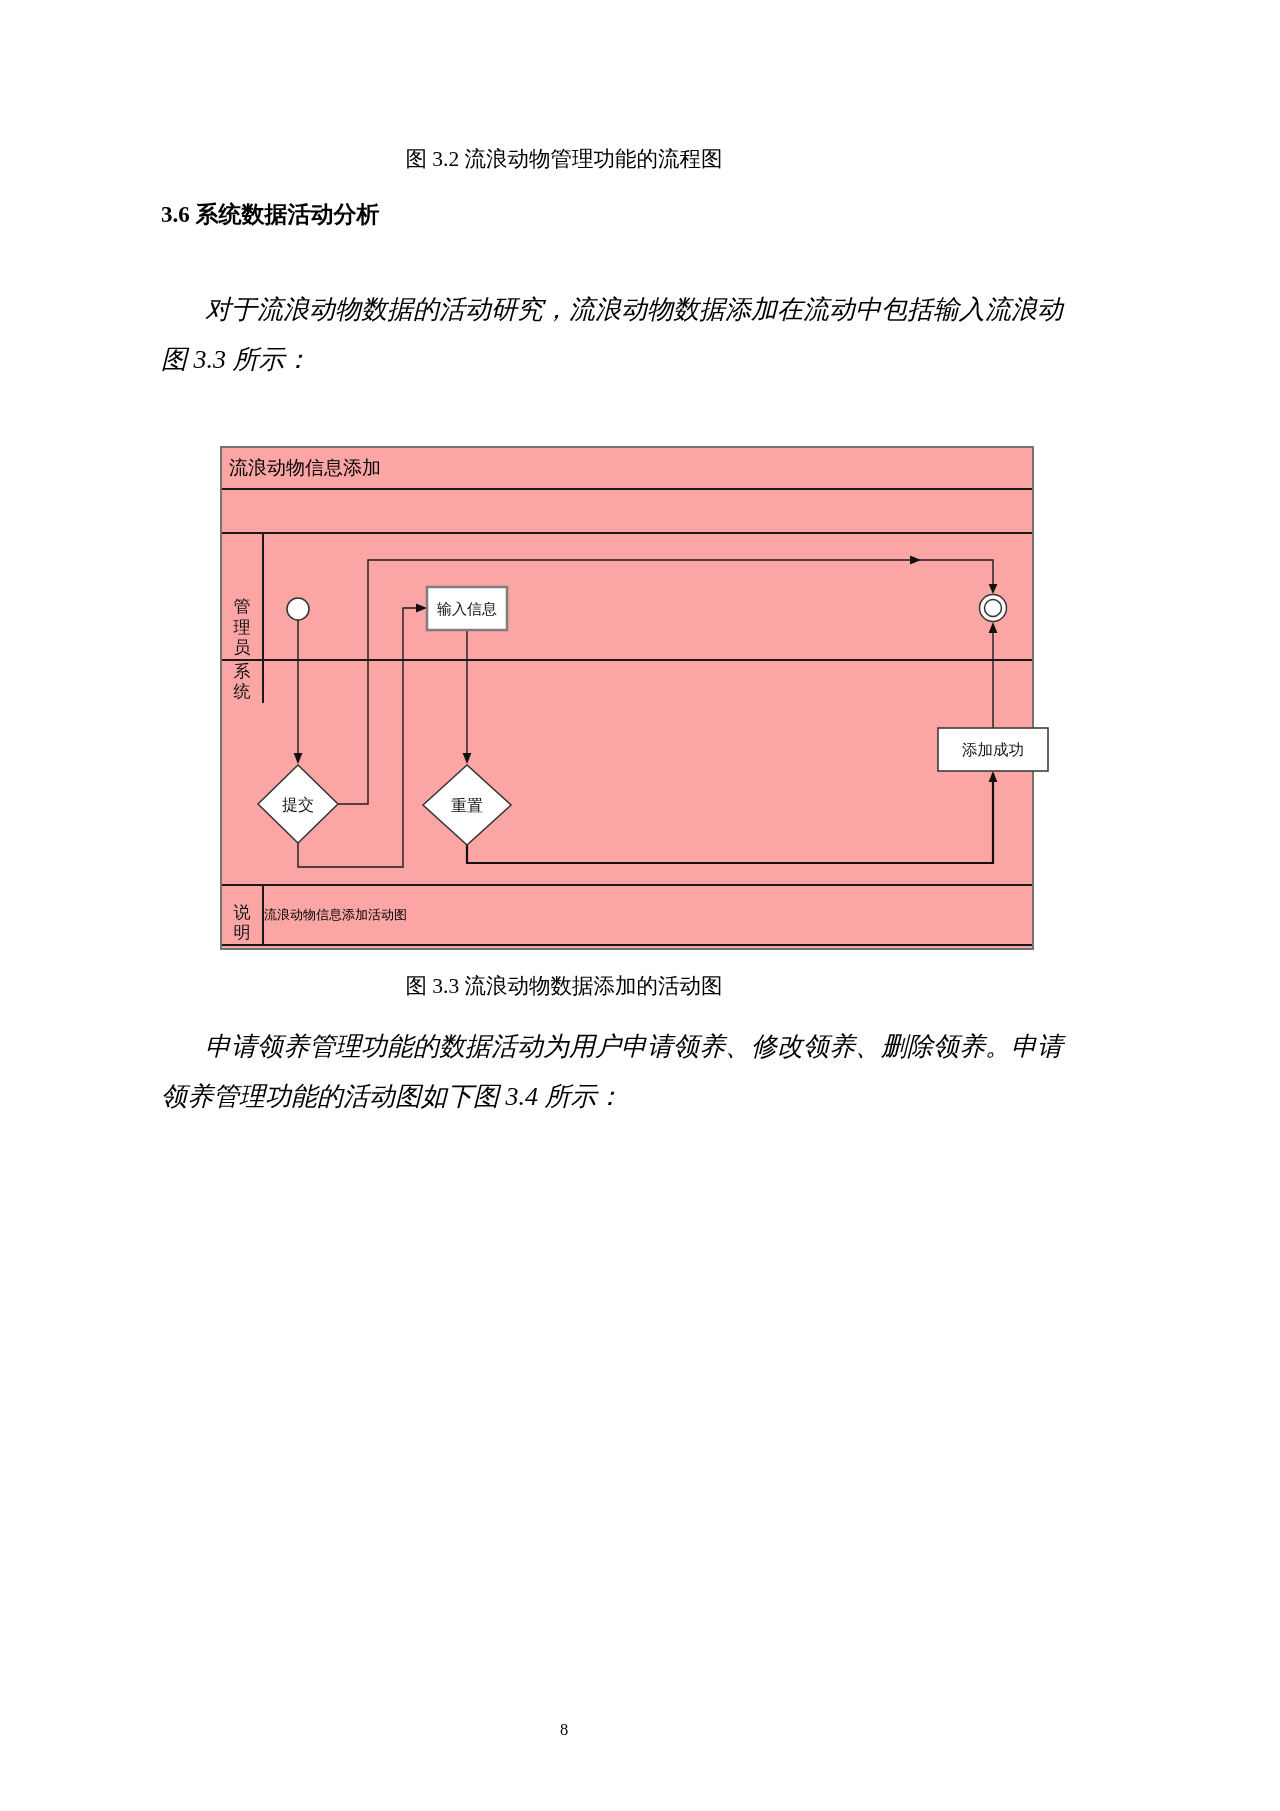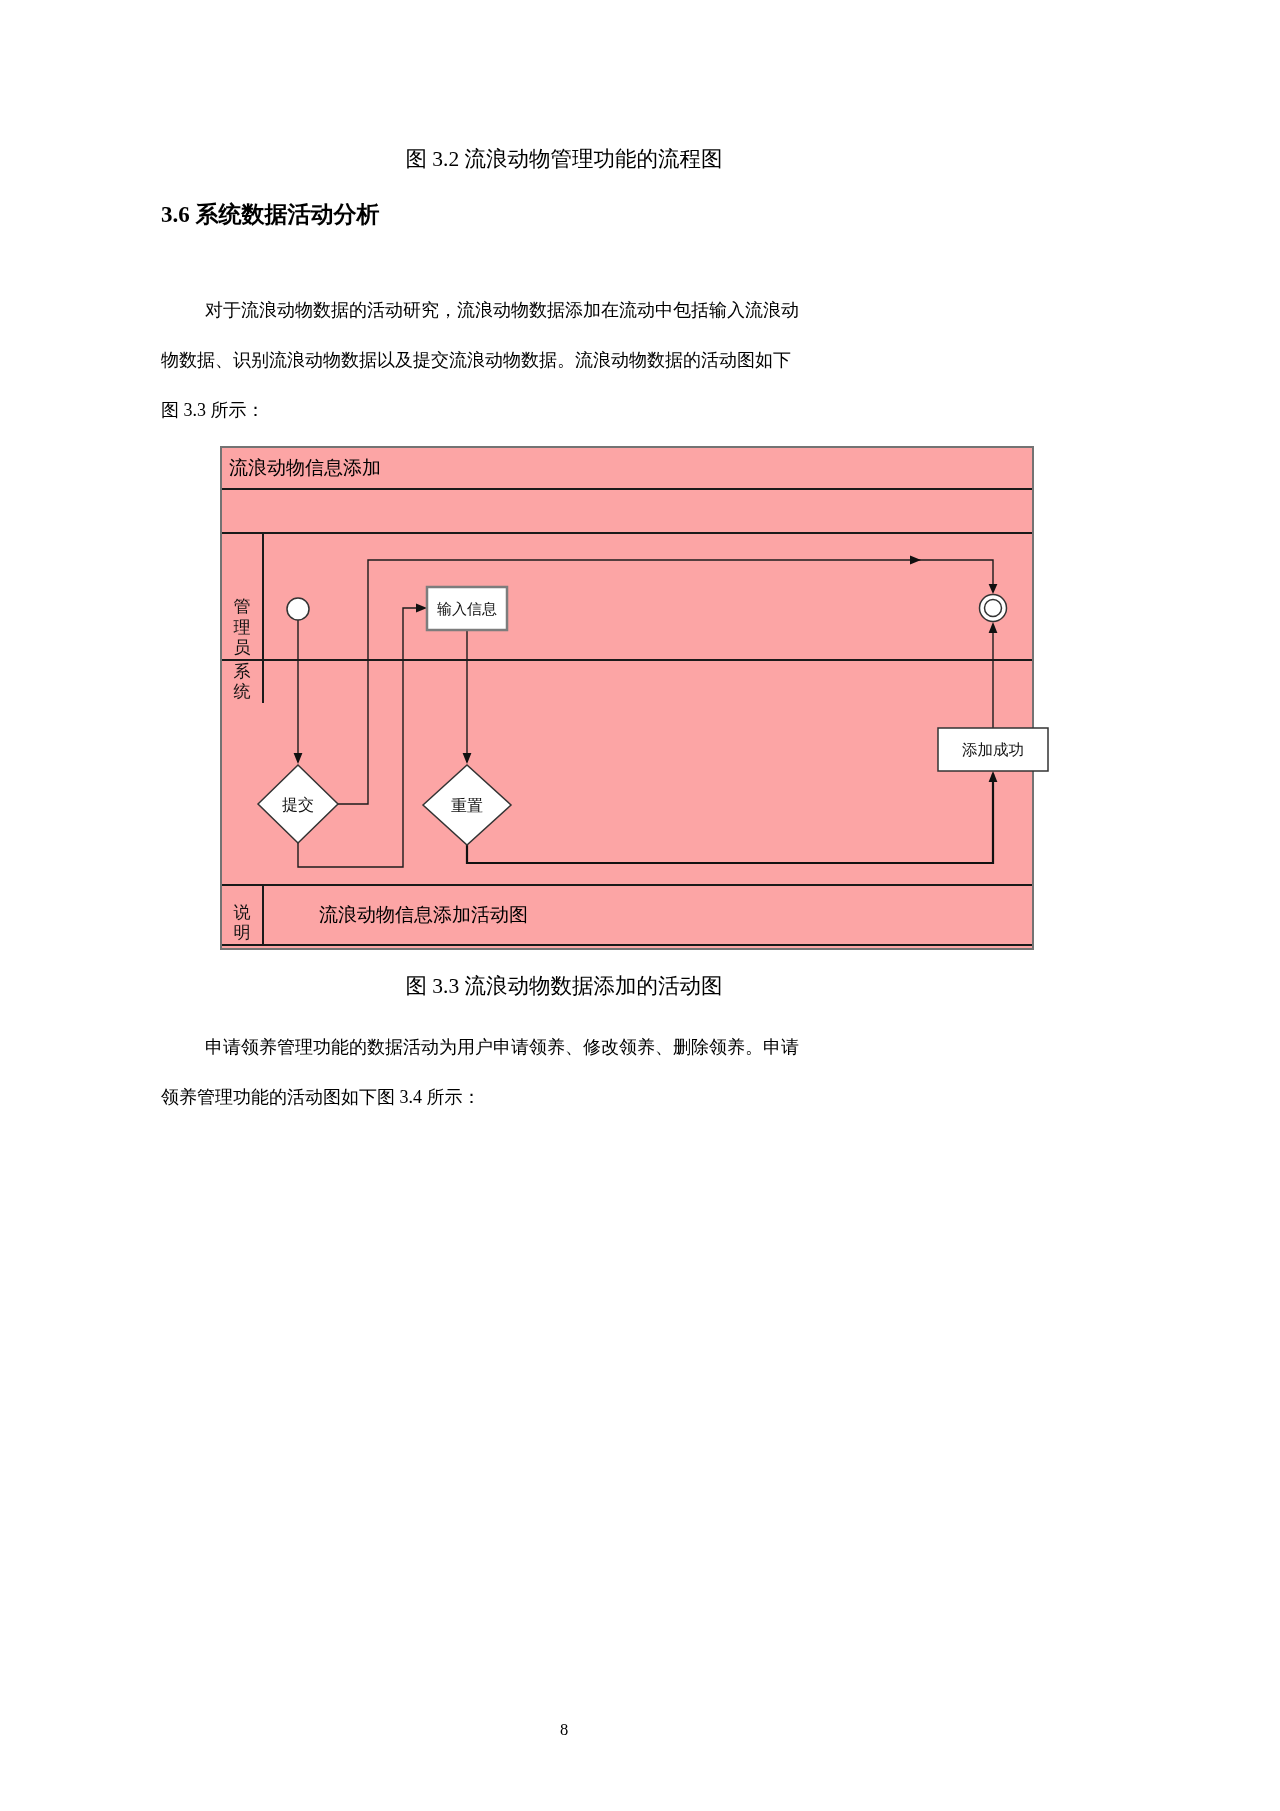--- a/index.html
+++ b/index.html
@@ -12,21 +12,21 @@
     position:absolute;left:160px;width:808px;text-align:center;
     font-size:21.5px;white-space:nowrap;
   }
   .caption32{top:144px;}
   .caption33{top:971px;}
   .heading{
     position:absolute;left:161px;top:199px;font-size:23px;font-weight:bold;
     white-space:nowrap;
   }
   .para{
-    position:absolute;left:161px;width:812px;font-size:18px;line-height:50px;
+    position:absolute;left:161px;width:812px;font-size:26px;line-height:50px;font-style:italic;
   }
   .para1{top:285px;}
   .para2{top:1022px;}
   .para .line{height:50px;white-space:nowrap;}
   .para .line.indent{text-indent:44px;}
   .pageno{
     position:absolute;left:160px;top:1720px;width:808px;text-align:center;
     font-size:16.5px;
   }
   
@@ -43,39 +43,38 @@
   .d-note{height:60px;}
   .d-label{
     box-sizing:border-box;width:42px;border-right:2px solid #1a1a1a;
     display:flex;align-items:flex-end;justify-content:center;flex:0 0 42px;
   }
   .d-label .vtext{
     width:19px;font-size:17px;line-height:1.22;text-align:center;
     word-break:break-all;color:#111;
   }
   .d-content{flex:1;}
-  .d-note .d-content{display:flex;align-items:center;padding-left:22px;font-size:19px;margin-left:33px;}
+  .d-note .d-content{display:flex;align-items:center;font-size:13px;}
   .d-svg{position:absolute;left:0;top:0;width:830px;height:500px;pointer-events:none;}
   .d-svg text{font-family:"Liberation Serif","DejaVu Serif",serif;fill:#111;}
   .edge{fill:none;stroke:#1c1c1c;stroke-width:1.4;}
   .edge-thick{fill:none;stroke:#111;stroke-width:2.2;}
   .arrow{fill:#111;stroke:none;}
   .shape{fill:#ffffff;stroke:#333;stroke-width:1.5;}
   .graybox{fill:#ffffff;stroke:#7d7d7d;stroke-width:2.5;}
 </style>
 </head>
 <body>
 
 <div class="caption caption32">图 3.2 流浪动物管理功能的流程图</div>
 
 <div class="heading">3.6 系统数据活动分析</div>
 
 <div class="para para1">
   <div class="line indent">对于流浪动物数据的活动研究，流浪动物数据添加在流动中包括输入流浪动</div>
-  <div class="line">物数据、识别流浪动物数据以及提交流浪动物数据。流浪动物数据的活动图如下</div>
   <div class="line">图 3.3 所示：</div>
 </div>
 
 <div class="diagram">
   <div class="d-row d-title">
     <span>流浪动物信息添加</span>
   </div>
   <div class="d-row d-empty"></div>
   <div class="d-row d-lane1">
     <div class="d-label">

